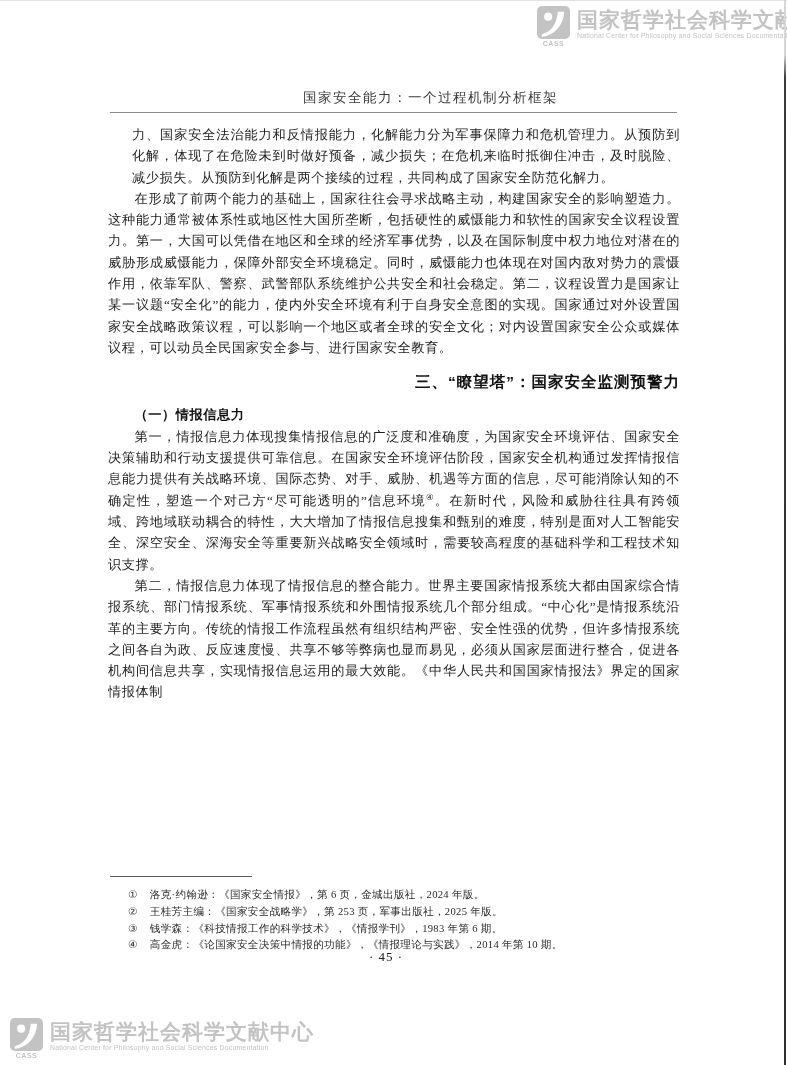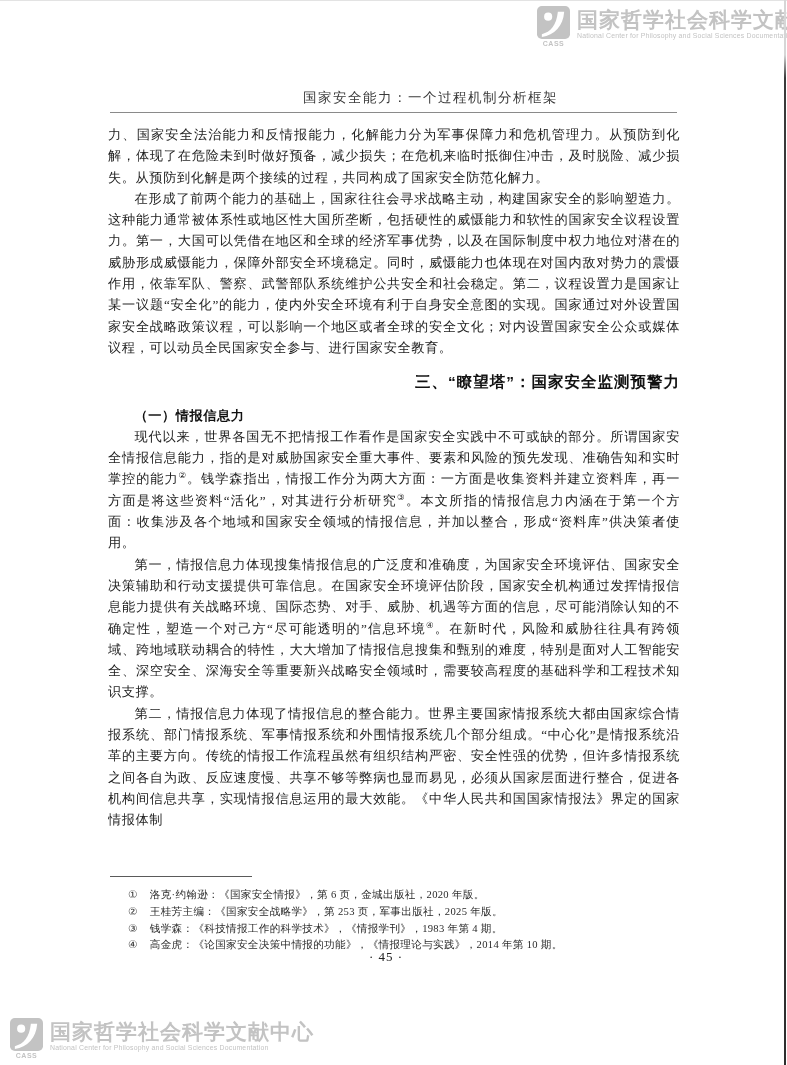--- a/index.html
+++ b/index.html
@@ -25,26 +25,26 @@
   .wm-en{font-family:"Liberation Sans","DejaVu Sans",sans-serif;font-size:6.9px;
     color:#c3c3c3;letter-spacing:.2px;white-space:nowrap;}
   
   .running-head{position:absolute;top:89px;left:13px;width:100%;text-align:center;
     font-size:13.5px;color:#3a3a3a;letter-spacing:1.5px;padding-left:24px;}
   .head-rule{position:absolute;top:112px;left:110px;width:567px;height:1px;background:#8a8a8a;}
   
   .body-text{position:absolute;top:124px;left:108px;width:572px;max-height:752px;overflow:hidden;
     font-size:13.2px;line-height:21.3px;letter-spacing:.045em;text-align:justify;color:#1e1e1e;}
   .body-text p{margin:0;text-indent:2em;}
-  .body-text p.no-indent{text-indent:0;}
+  .body-text p.no-indent{text-indent:0;margin-left:24px;}
   .body-text sup{font-size:8.5px;line-height:0;}
   h2.section-heading{font-family:"Liberation Sans","DejaVu Sans",sans-serif;
     font-size:15.5px;font-weight:bold;color:#111;text-align:right;text-indent:0;
     margin:13px 0 12px 0;letter-spacing:1px;}
-  h3.sub-heading{font-family:Liberation Serif, serif;
+  h3.sub-heading{font-family:Liberation Mono, monospace;
     font-size:13.2px;font-weight:bold;color:#111;margin:0;text-indent:2em;letter-spacing:.045em;}
   
   .footnotes{position:absolute;top:876px;left:108px;width:572px;color:#2a2a2a;}
   .fn-rule{width:142px;height:1px;background:#5a5a5a;margin:0 0 10px 2px;}
   .fn-line{display:flex;column-gap:12px;padding-left:20px;
     font-size:10.6px;line-height:16.8px;letter-spacing:.3px;}
   .fn-mark{flex:none;}
   
   .page-number{position:absolute;top:949px;left:108px;width:572px;box-sizing:border-box;
     text-align:center;padding-right:16px;font-size:13px;color:#222;letter-spacing:1px;}
@@ -71,38 +71,37 @@
   </div>
 
   <div class="running-head">国家安全能力：一个过程机制分析框架</div>
   <div class="head-rule"></div>
 
   <div class="body-text">
     <p class="no-indent">力、国家安全法治能力和反情报能力，化解能力分为军事保障力和危机管理力。从预防到化解，体现了在危险未到时做好预备，减少损失；在危机来临时抵御住冲击，及时脱险、减少损失。从预防到化解是两个接续的过程，共同构成了国家安全防范化解力。</p>
     <p>在形成了前两个能力的基础上，国家往往会寻求战略主动，构建国家安全的影响塑造力。这种能力通常被体系性或地区性大国所垄断，包括硬性的威慑能力和软性的国家安全议程设置力。第一，大国可以凭借在地区和全球的经济军事优势，以及在国际制度中权力地位对潜在的威胁形成威慑能力，保障外部安全环境稳定。同时，威慑能力也体现在对国内敌对势力的震慑作用，依靠军队、警察、武警部队系统维护公共安全和社会稳定。第二，议程设置力是国家让某一议题“安全化”的能力，使内外安全环境有利于自身安全意图的实现。国家通过对外设置国家安全战略政策议程，可以影响一个地区或者全球的安全文化；对内设置国家安全公众或媒体议程，可以动员全民国家安全参与、进行国家安全教育。</p>
     <h2 class="section-heading">三、“瞭望塔”：国家安全监测预警力</h2>
     <h3 class="sub-heading">（一）情报信息力</h3>
-    <p>现代以来，世界各国无不把情报工作看作是国家安全实践中不可或缺的部分。所谓国家安全情报信息能力，指的是对威胁国家安全重大事件、要素和风险的预先发现、准确告知和实时掌控的能力<sup>②</sup>。钱学森指出，情报工作分为两大方面：一方面是收集资料并建立资料库，再一方面是将这些资料“活化”，对其进行分析研究<sup>③</sup>。本文所指的情报信息力内涵在于第一个方面：收集涉及各个地域和国家安全领域的情报信息，并加以整合，形成“资料库”供决策者使用。</p>
     <p>第一，情报信息力体现搜集情报信息的广泛度和准确度，为国家安全环境评估、国家安全决策辅助和行动支援提供可靠信息。在国家安全环境评估阶段，国家安全机构通过发挥情报信息能力提供有关战略环境、国际态势、对手、威胁、机遇等方面的信息，尽可能消除认知的不确定性，塑造一个对己方“尽可能透明的”信息环境<sup>④</sup>。在新时代，风险和威胁往往具有跨领域、跨地域联动耦合的特性，大大增加了情报信息搜集和甄别的难度，特别是面对人工智能安全、深空安全、深海安全等重要新兴战略安全领域时，需要较高程度的基础科学和工程技术知识支撑。</p>
     <p>第二，情报信息力体现了情报信息的整合能力。世界主要国家情报系统大都由国家综合情报系统、部门情报系统、军事情报系统和外围情报系统几个部分组成。“中心化”是情报系统沿革的主要方向。传统的情报工作流程虽然有组织结构严密、安全性强的优势，但许多情报系统之间各自为政、反应速度慢、共享不够等弊病也显而易见，必须从国家层面进行整合，促进各机构间信息共享，实现情报信息运用的最大效能。《中华人民共和国国家情报法》界定的国家情报体制</p>
   </div>
 
   <div class="footnotes">
     <div class="fn-rule"></div>
     <div class="fn-line">
       <span class="fn-mark">①</span>
-      <span class="fn-text">洛克·约翰逊：《国家安全情报》，第 6 页，金城出版社，2020 年版。</span>
+      <span class="fn-text">洛克·约翰逊：《国家安全情报》，第 6 页，金城出版社，2024 年版。</span>
     </div>
     <div class="fn-line">
       <span class="fn-mark">②</span>
       <span class="fn-text">王桂芳主编：《国家安全战略学》，第 253 页，军事出版社，2025 年版。</span>
     </div>
     <div class="fn-line">
       <span class="fn-mark">③</span>
-      <span class="fn-text">钱学森：《科技情报工作的科学技术》，《情报学刊》，1983 年第 4 期。</span>
+      <span class="fn-text">钱学森：《科技情报工作的科学技术》，《情报学刊》，1983 年第 6 期。</span>
     </div>
     <div class="fn-line">
       <span class="fn-mark">④</span>
       <span class="fn-text">高金虎：《论国家安全决策中情报的功能》，《情报理论与实践》，2014 年第 10 期。</span>
     </div>
   </div>
 
   <div class="page-number">· 45 ·</div>
 
   <div class="wm-logo footer">

